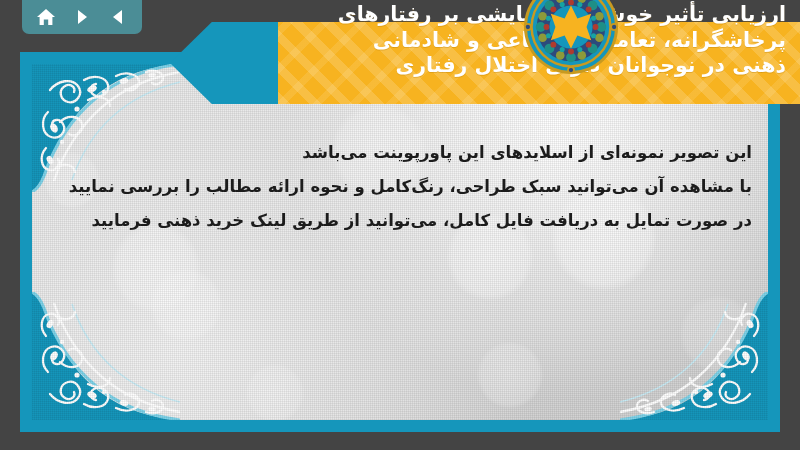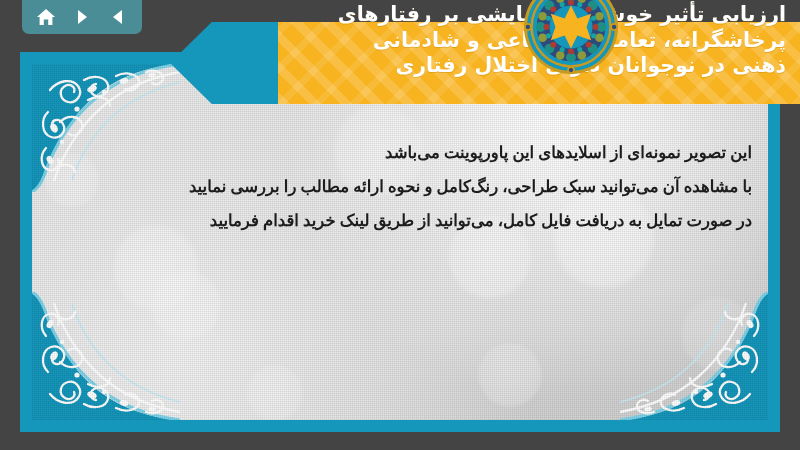--- a/index.html
+++ b/index.html
@@ -121,21 +121,20 @@
   
   .frame {
     position: absolute;
     left: 20px;
     top: 52px;
     width: 760px;
     height: 380px;
     background: #1596bb;
     box-sizing: border-box;
     z-index: 10;
-    font-family: Liberation Serif, serif;
   }
   .frame-inner {
     position: absolute;
     left: 12px;
     top: 12px;
     right: 12px;
     bottom: 12px;
     overflow: hidden;
     background:
       radial-gradient(circle at 72% 16%, #ffffff 0%, rgba(255,255,255,0) 46%),
@@ -285,21 +284,21 @@
           <ellipse cx="18" cy="96" rx="3" ry="4.4" transform="rotate(-30 18 96)"></ellipse>
           <circle cx="45" cy="45" r="2.6"></circle>
           <circle cx="72" cy="28" r="2.2"></circle>
           <circle cx="30" cy="78" r="2.2"></circle>
         </g>
       </svg>
 
       <div class="body-text">
         <div>این تصویر نمونه‌ای از اسلایدهای این پاورپوینت می‌باشد</div>
         <div>با مشاهده آن می‌توانید سبک طراحی، رنگ‌کامل و نحوه ارائه مطالب را بررسی نمایید</div>
-        <div>در صورت تمایل به دریافت فایل کامل، می‌توانید از طریق لینک خرید اقدام فرمایید</div>
+        <div>در صورت تمایل به دریافت فایل کامل، می‌توانید از طریق لینک خرید ذهنی فرمایید</div>
       </div>
 
     </div>
   </div>
 
   <div class="banner-wrap">
     <div class="banner-teal"></div>
     <div class="banner-orange"></div>
     <div class="banner-title">ارزیابی تأثیر خوش‌بینی نمایشی بر رفتارهای
 پرخاشگرانه، تعاملات اجتماعی و شادمانی

